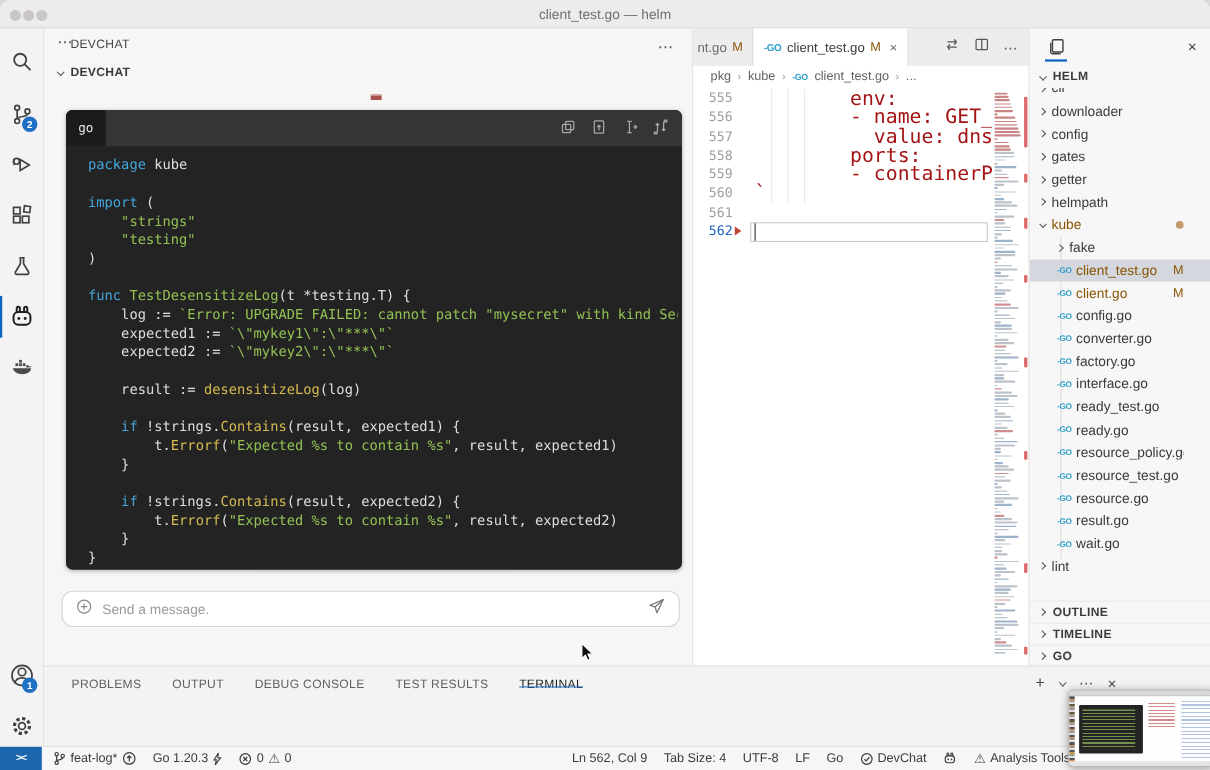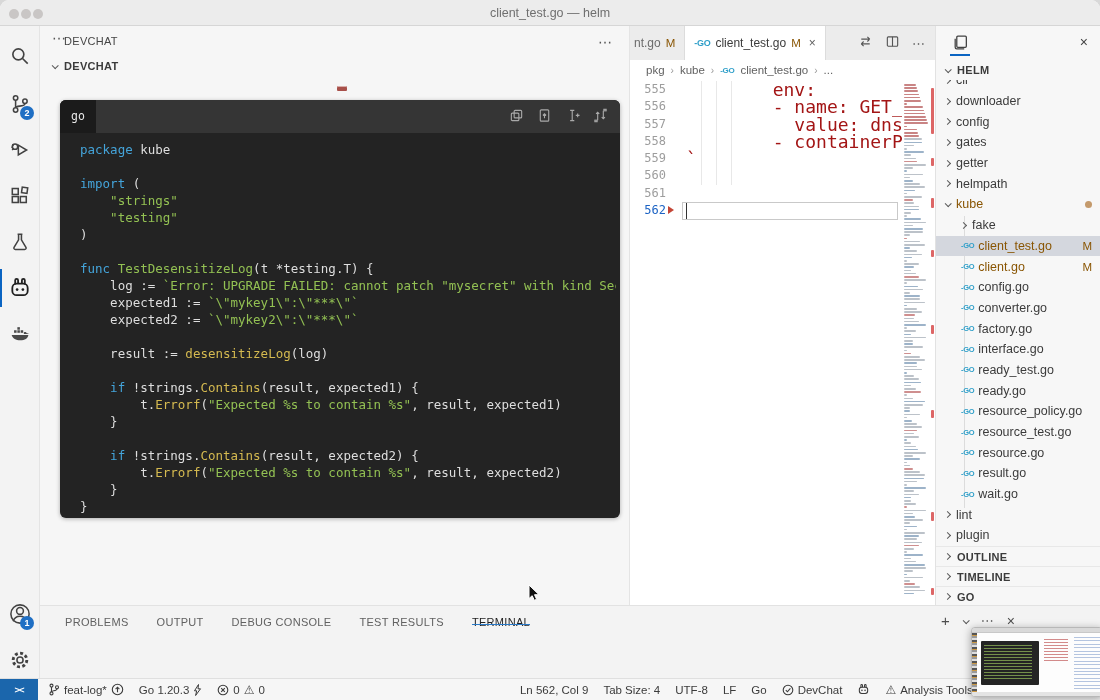--- a/index.html
+++ b/index.html
@@ -81,21 +81,21 @@
   
   .rightbar { position:absolute; left:895px; top:0; width:165px; height:580px; background:#f7f7f7; border-left:1px solid #e2e2e2; }
   .rb-head { position:absolute; left:0; top:0; width:100%; height:34px; }
   .rb-viewicon { position:absolute; left:16px; top:8px; }
   .rb-viewicon::after { content:''; position:absolute; left:-2px; top:20px; width:20px; height:2px; background:#0a64c2; }
   .rb-close { position:absolute; right:12px; top:8px; font-size:14px; color:#444; }
   .rb-section { display:flex; align-items:center; gap:7px; padding-left:9px; height:20px; font-size:11px; font-weight:bold; color:#3b3b3b; letter-spacing:.3px; border-top:1px solid #e8e8e8; }
   .rb-section.first { position:absolute; top:34px; left:0; right:0; border-top:none; background:#f7f7f7; z-index:2; }
   .tree { position:absolute; left:0; top:54px; width:100%; height:466px; overflow:hidden; }
   .tree-inner { position:relative; margin-top:-10px; }
-  .trow { position:relative; height:20.7px; display:flex; align-items:center; font-size:12.5px; color:#3b3b3b; padding-right:8px; }
+  .trow { position:relative; height:20.7px; display:flex; align-items:center; font-size:12.5px; color:#3b3b3b; padding-right:24px; }
   .trow.sel { background:#d4d7de; }
   .tind { display:inline-block; flex:none; }
   .trow .chev { flex:none; margin-right:6px; }
   .trow .goicon { flex:none; margin-right:4px; font-size:7.5px; }
   .tlabel { white-space:nowrap; overflow:hidden; }
   .tlabel.mod { color:#895503; }
   .tbadge { margin-left:auto; color:#895503; font-size:11.5px; }
   .tdot { margin-left:auto; width:7px; height:7px; border-radius:50%; background:#c49a6c; }
   .tree-guide { position:absolute; left:28px; top:136px; width:1px; height:292px; background:#dcdcdc; }
   .rb-bottom { position:absolute; left:0; bottom:0; width:100%; }
@@ -256,20 +256,31 @@
                   <path d="M5 13V4.5 M3.3 6.2 5 4.5l1.7 1.7 M11 3v8.5 M9.3 9.8l1.7 1.7 1.7-1.7"></path>
                   <rect x="2" y="13" width="2.4" height="1.6"></rect>
                   <rect x="11.6" y="1.4" width="2.4" height="1.6"></rect>
                 </svg>
               </span>
           </div>
         </div>
         <div class="cb-code"><div class="cl"><span class="tk">package</span><span class="tp"> kube</span></div><div class="cl">&nbsp;</div><div class="cl"><span class="tk">import</span><span class="tp"> (</span></div><div class="cl"><span class="ts">    "strings"</span></div><div class="cl"><span class="ts">    "testing"</span></div><div class="cl"><span class="tp">)</span></div><div class="cl">&nbsp;</div><div class="cl"><span class="tk">func</span><span class="ts"> TestDesensitizeLog</span><span class="tp">(t *testing.T) {</span></div><div class="cl"><span class="tp">    log := </span><span class="ts">`Error: UPGRADE FAILED: cannot patch "mysecret" with kind Secret:  "</span></div><div class="cl"><span class="tp">    expected1 := </span><span class="ts">`\"mykey1\":\"***\"`</span></div><div class="cl"><span class="tp">    expected2 := </span><span class="ts">`\"mykey2\":\"***\"`</span></div><div class="cl">&nbsp;</div><div class="cl"><span class="tp">    result := </span><span class="tf">desensitizeLog</span><span class="tp">(log)</span></div><div class="cl">&nbsp;</div><div class="cl"><span class="tk">    if</span><span class="tp"> !strings.</span><span class="tf">Contains</span><span class="tp">(result, expected1) {</span></div><div class="cl"><span class="tp">        t.</span><span class="tf">Errorf</span><span class="tp">(</span><span class="ts">"Expected %s to contain %s"</span><span class="tp">, result, expected1)</span></div><div class="cl"><span class="tp">    }</span></div><div class="cl">&nbsp;</div><div class="cl"><span class="tk">    if</span><span class="tp"> !strings.</span><span class="tf">Contains</span><span class="tp">(result, expected2) {</span></div><div class="cl"><span class="tp">        t.</span><span class="tf">Errorf</span><span class="tp">(</span><span class="ts">"Expected %s to contain %s"</span><span class="tp">, result, expected2)</span></div><div class="cl"><span class="tp">    }</span></div><div class="cl"><span class="tp">}</span></div></div>
       </div>
 
+      <div class="msgbox">
+        <span><svg width="15" height="15" viewBox="0 0 16 16" fill="none" stroke="#8a8a8a" stroke-width="1.2">
+              <circle cx="8" cy="8" r="6.3"></circle>
+              <path d="M8 5v6M5 8h6"></path>
+            </svg></span>
+        <input type="text" placeholder="Send a message." style="">
+        <span><svg width="16" height="16" viewBox="0 0 16 16" fill="none" stroke="#7a7a7a" stroke-width="1.2" stroke-linejoin="round">
+              <path d="M14 2 2 7.3l4.6 1.6L8.2 14l2.3-4.6L14 2z"></path>
+              <path d="M6.6 8.9 14 2"></path>
+            </svg></span>
+      </div>
 
     </div>
 
     <div class="editor">
       <div class="tabbar">
         <div class="tab" style="border-left:none; padding-left:4px;">
           <span>nt.go</span>
           <span class="mod-m">M</span>
         </div>
         <div class="tab active">
@@ -308,21 +319,21 @@
         <div class="gutter">
             <div class="num">555</div>
             <div class="num">556</div>
             <div class="num">557</div>
             <div class="num">558</div>
             <div class="num">559</div>
             <div class="num">560</div>
             <div class="num">561</div>
             <div class="num active">562</div>
           </div>
-        <div class="ed-lines"><div>        env:</div><div>        - name: GET_HOSTS_FROM</div><div>          value: dns</div><div>        - containerPort: 80</div><div>`</div><div> </div><div> </div></div>
+        <div class="ed-lines"><div>        env:</div><div>        - name: GET_HOSTS_FROM</div><div>          value: dns</div><div>        ports:</div><div>        - containerPort: 80</div><div>`</div><div> </div><div> </div></div>
         <div class="cur-line-box"></div>
         <div class="caret"></div>
         <div class="git-del"></div>
         <div class="minimap">
             <div class="mrow" style="top: 0px; width: 12px; background: rgb(201, 132, 132);"></div>
             <div class="mrow" style="top: 3.2px; width: 13px; background: rgb(201, 132, 132);"></div>
             <div class="mrow" style="top: 6.4px; width: 14px; background: rgb(201, 132, 132);"></div>
             <div class="mrow" style="top: 9.6px; width: 15px; background: rgb(201, 132, 132);"></div>
             <div class="mrow" style="top: 12.8px; width: 16px; background: rgb(201, 132, 132);"></div>
             <div class="mrow" style="top: 16px; width: 17px; background: rgb(201, 132, 132);"></div>
@@ -615,25 +626,20 @@
             <div class="trow">
               <span class="tind" style="width: 25px;"></span>
               <span class="goicon">GO</span>
               <span class="tlabel">wait.go</span>
             </div>
             <div class="trow">
               <span class="tind" style="width: 9px;"></span>
               <span class="chev right"></span>
               <span class="tlabel">lint</span>
             </div>
-            <div class="trow">
-              <span class="tind" style="width: 9px;"></span>
-              <span class="chev right"></span>
-              <span class="tlabel">plugin</span>
-            </div>
           </div>
       </div>
       <div class="rb-bottom">
         <div class="rb-section">
           <span class="chev right"></span>
           <span>OUTLINE</span>
         </div>
         <div class="rb-section">
           <span class="chev right"></span>
           <span>TIMELINE</span>

